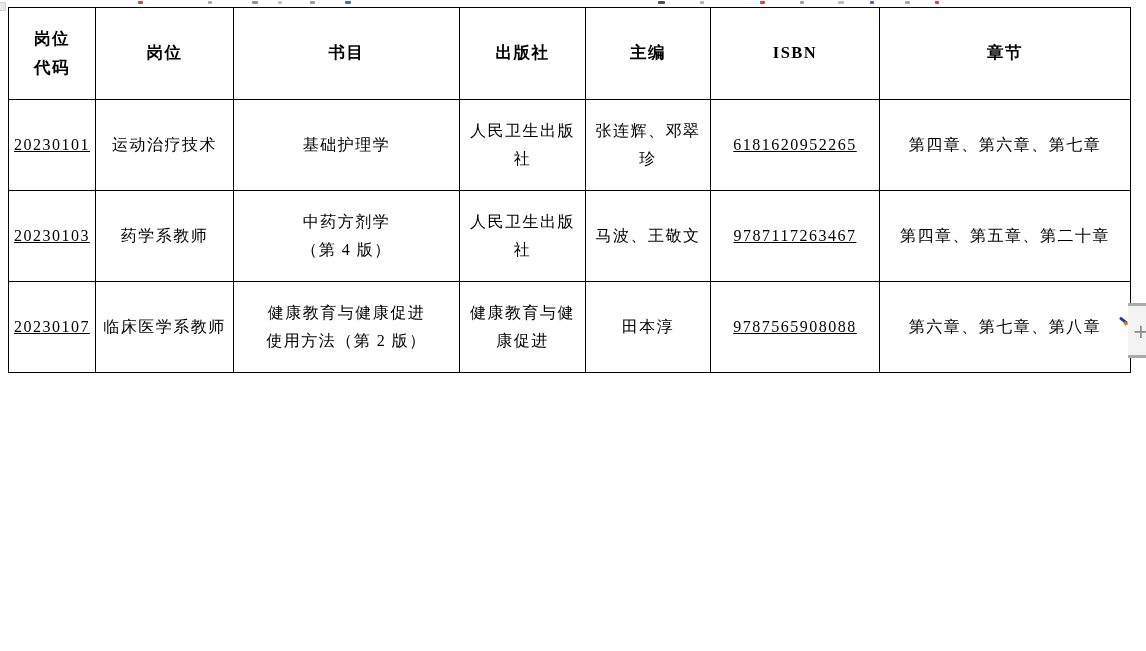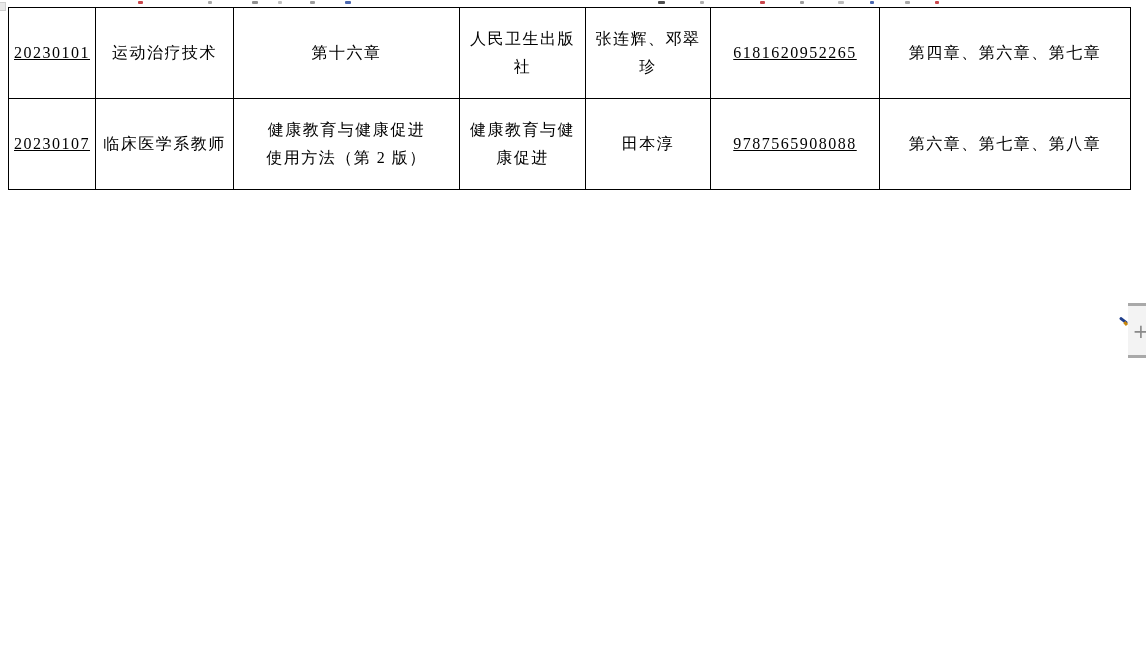--- a/index.html
+++ b/index.html
@@ -87,28 +87,48 @@
   <colgroup>
     <col style="width:87px">
       <col style="width:138px">
       <col style="width:226px">
     <col style="width:126px">
       <col style="width:125px">
       <col style="width:169px">
     <col style="width:251px">
   </colgroup>
   <tbody>
+      <tr class="hdr">
+    <th>岗位
+代码</th>
+    <th>岗位</th>
+    <th>书目</th>
+    <th>出版社</th>
+    <th>主编</th>
+    <th>ISBN</th>
+    <th>章节</th>
+  </tr>
   <tr class="data">
     <td class="num">20230101</td>
     <td>运动治疗技术</td>
-    <td>第十六章</td>
+    <td>基础护理学</td>
     <td>人民卫生出版社</td>
     <td>张连辉、邓翠珍</td>
     <td class="num">6181620952265</td>
     <td>第四章、第六章、第七章</td>
+  </tr>
+  <tr class="data">
+    <td class="num">20230103</td>
+    <td>药学系教师</td>
+    <td>中药方剂学
+（第 4 版）</td>
+    <td>人民卫生出版社</td>
+    <td>马波、王敬文</td>
+    <td class="num">9787117263467</td>
+    <td>第四章、第五章、第二十章</td>
   </tr>
   <tr class="data">
     <td class="num">20230107</td>
     <td>临床医学系教师</td>
     <td>健康教育与健康促进
 使用方法（第 2 版）</td>
     <td>健康教育与健康促进</td>
     <td>田本淳</td>
     <td class="num">9787565908088</td>
     <td>第六章、第七章、第八章</td>

